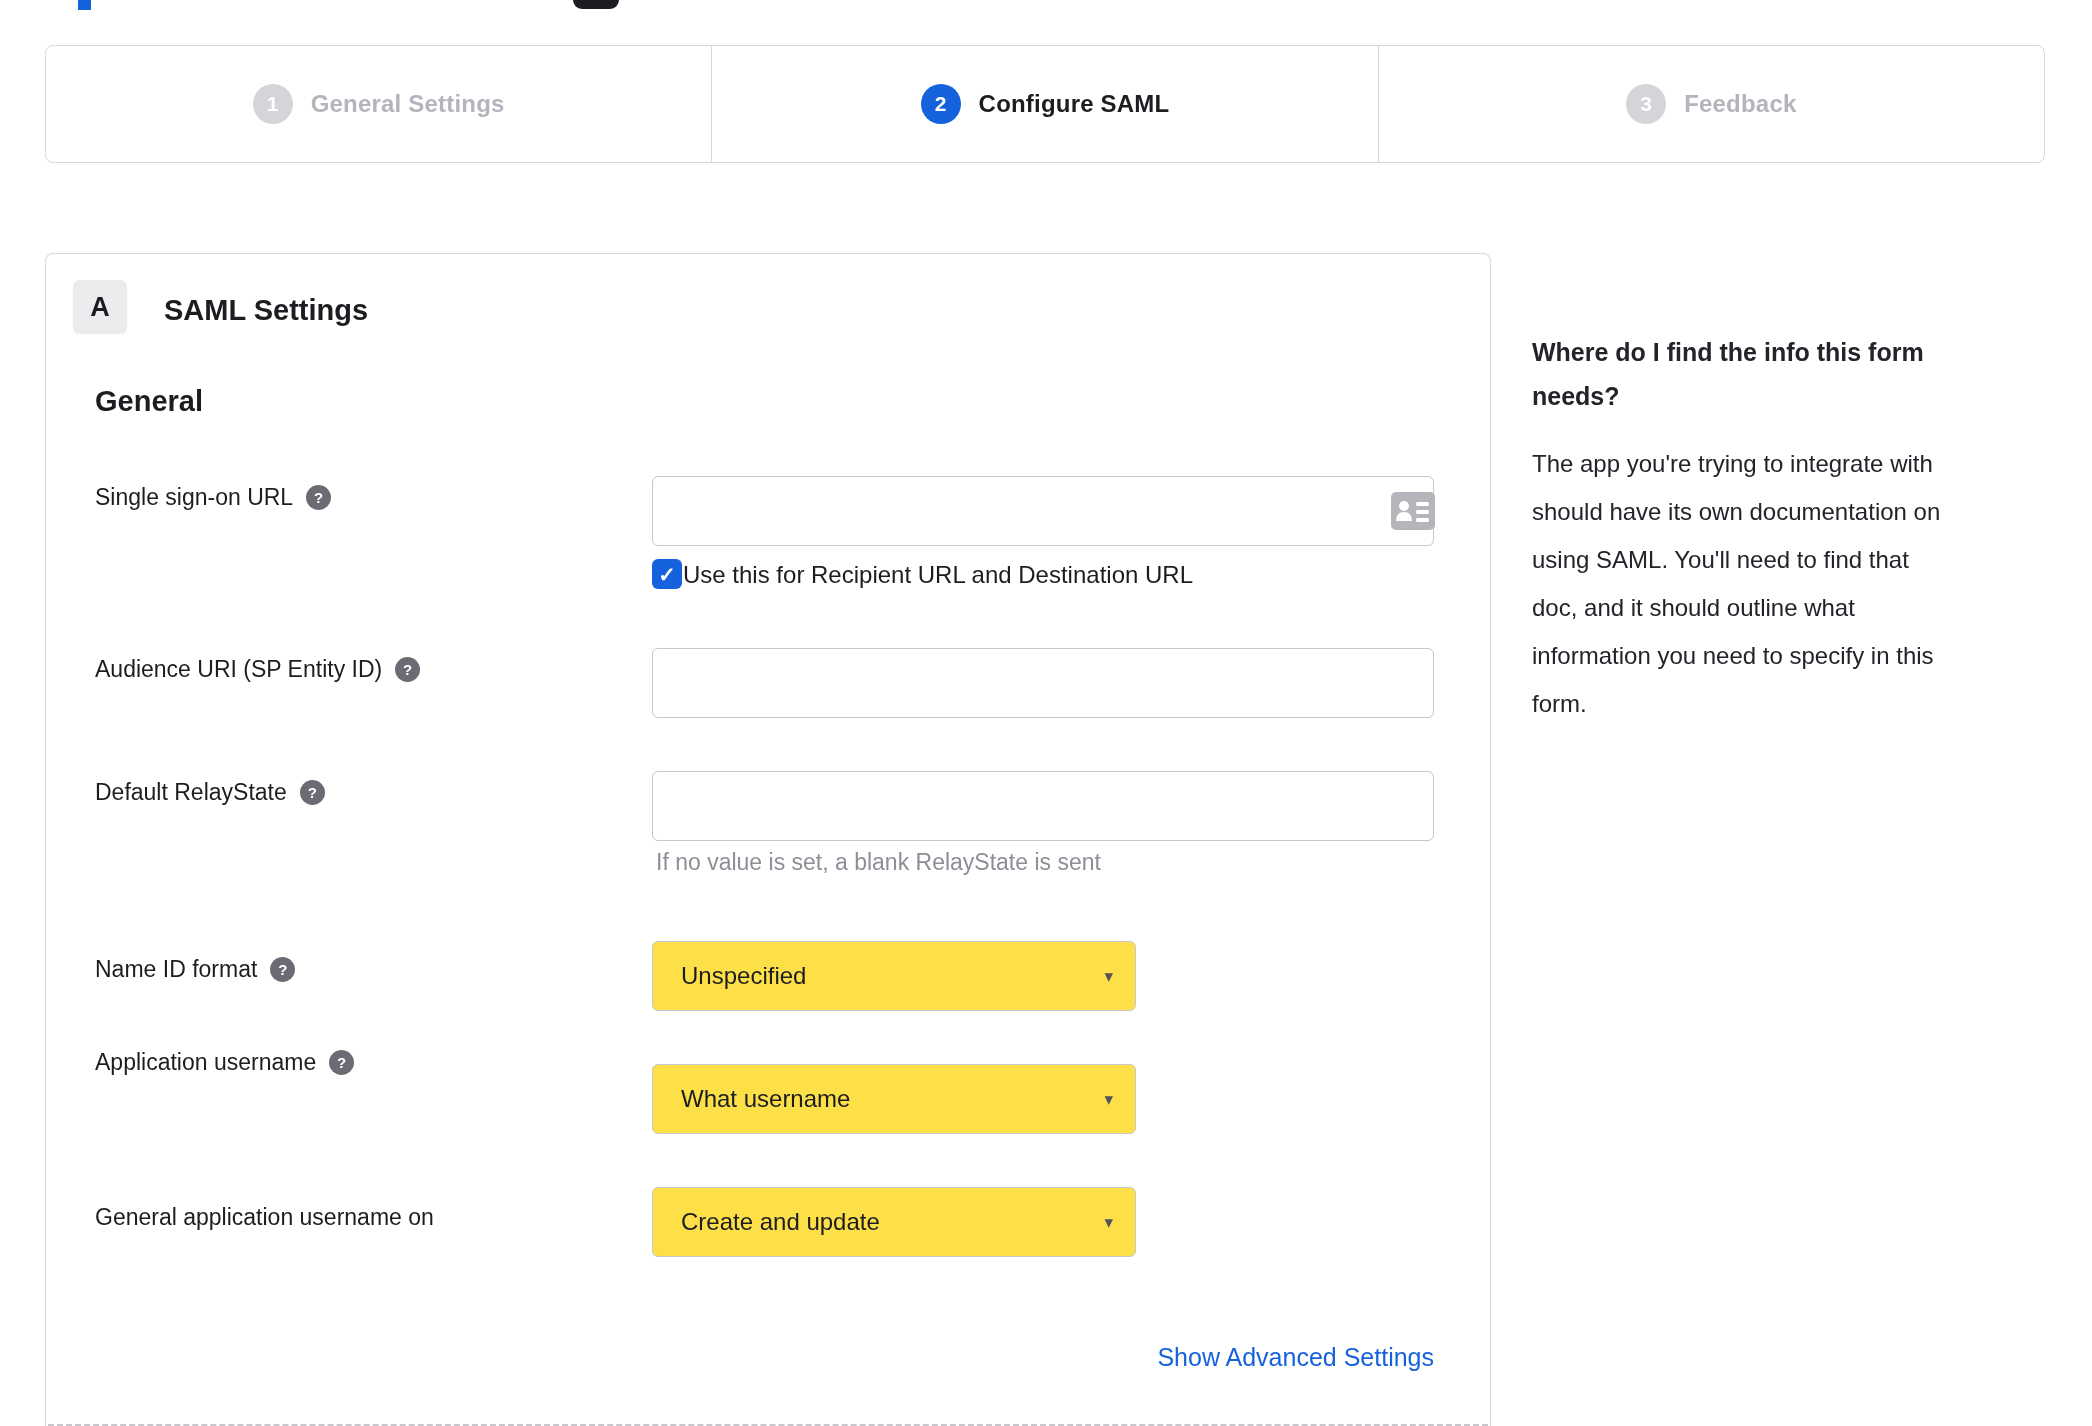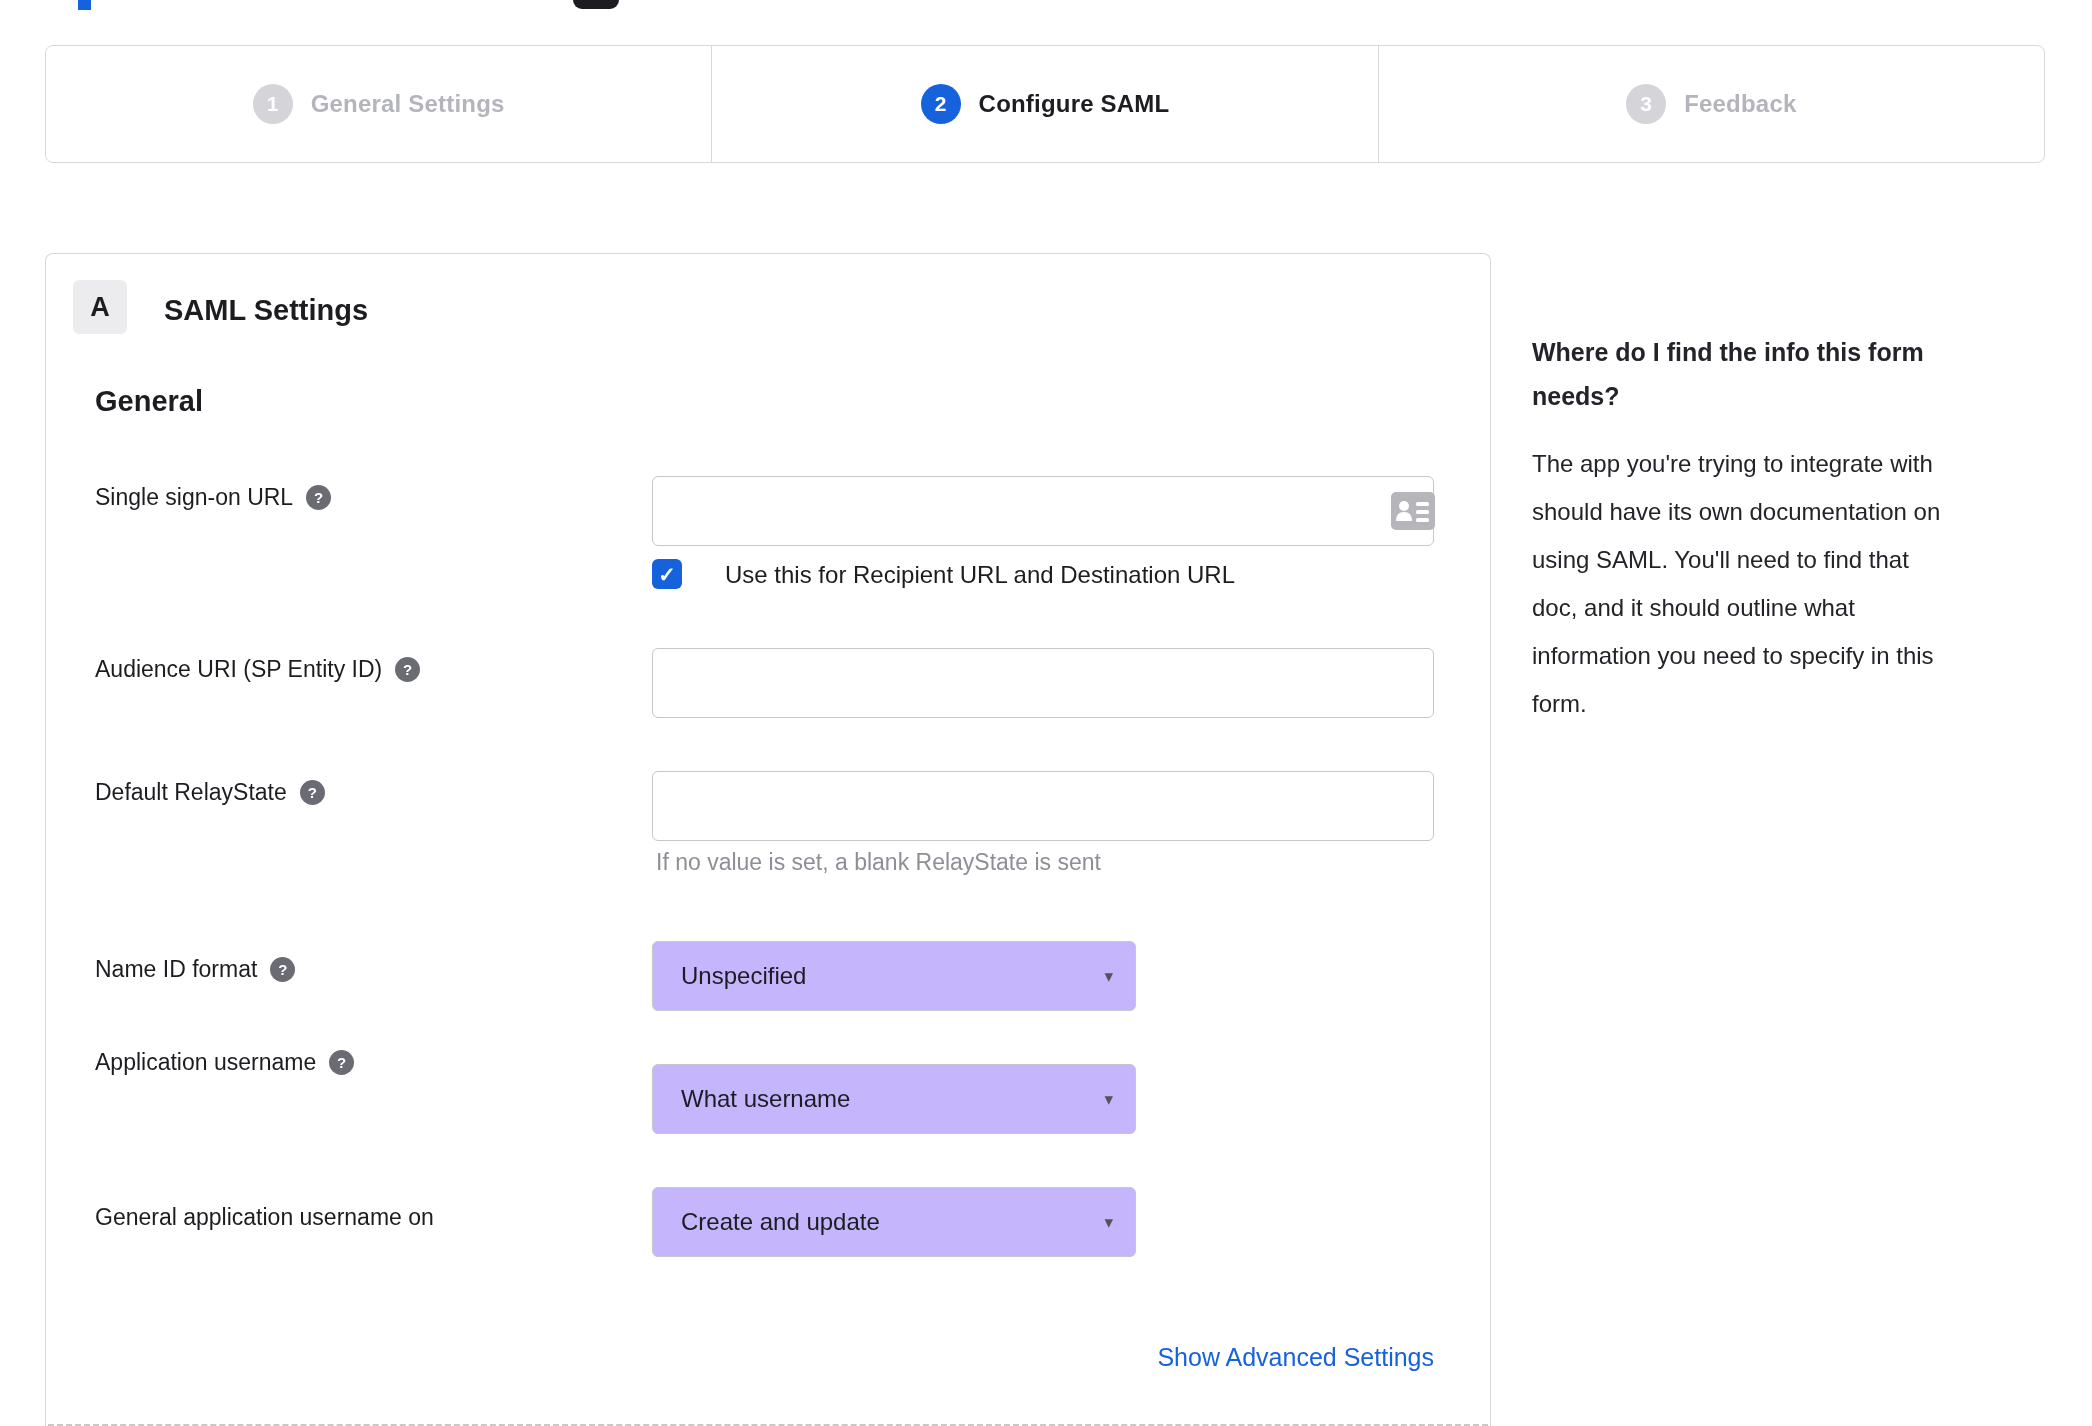--- a/index.html
+++ b/index.html
@@ -61,27 +61,27 @@
     font-family:"Liberation Sans", sans-serif; font-size:24px; color:var(--text);
     padding:0 70px 0 20px; outline:none;
   }
   .input-icon{position:absolute; left:1345px; width:44px; height:38px;}
 
   .checkbox{
     position:absolute; left:606px; width:30px; height:30px; border-radius:6px;
     background:var(--accent); display:flex; align-items:center; justify-content:center;
   }
   .checkbox.checked::after{content:"\2713"; color:#fff; font-size:21px; font-weight:bold; line-height:1;}
-  .checkbox-label{position:absolute; left:679px; font-size:24px; color:var(--text);}
+  .checkbox-label{position:absolute; left:637px; font-size:24px; color:var(--text);}
 
   .hint{position:absolute; left:610px; font-size:23px; color:var(--muted);}
 
   .select{
     position:absolute; left:606px; width:484px; height:70px;
-    border:1px solid var(--input-border); border-radius:6px; background:#c4b5fd;
+    border:1px solid var(--input-border); border-radius:6px; background:#fde047;
     display:flex; align-items:center; padding:0 46px 0 28px; cursor:default;
   }
   .select-value{font-size:24px; color:var(--text);}
   .select-caret{position:absolute; right:22px; top:50%; transform:translateY(-50%); color:#53535b; font-size:17px;}
 
   .advanced-link{
     position:absolute; right:56px; top:1089px; font-size:25px; color:var(--accent);
     text-decoration:none; font-weight:500; cursor:pointer;
   }
   .card-dashes{position:absolute; left:2px; right:2px; bottom:0; border-top:3px dashed #c7c7ce;}

